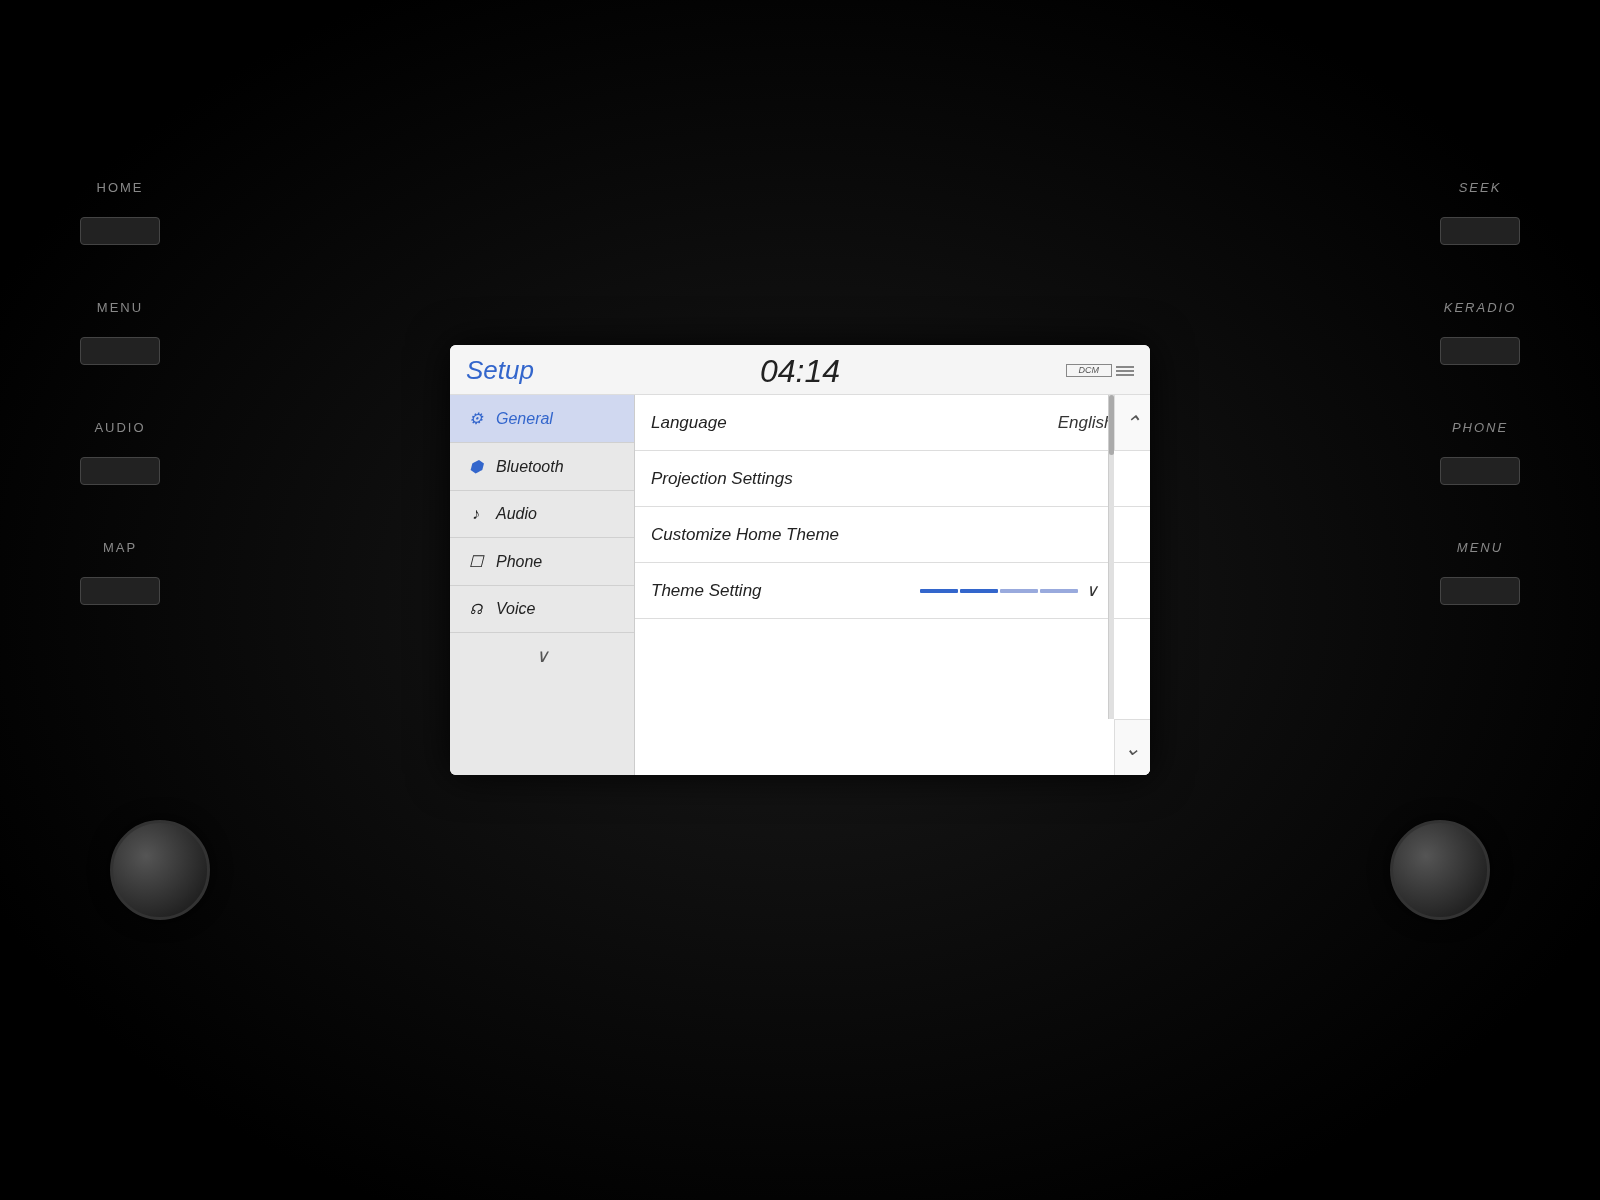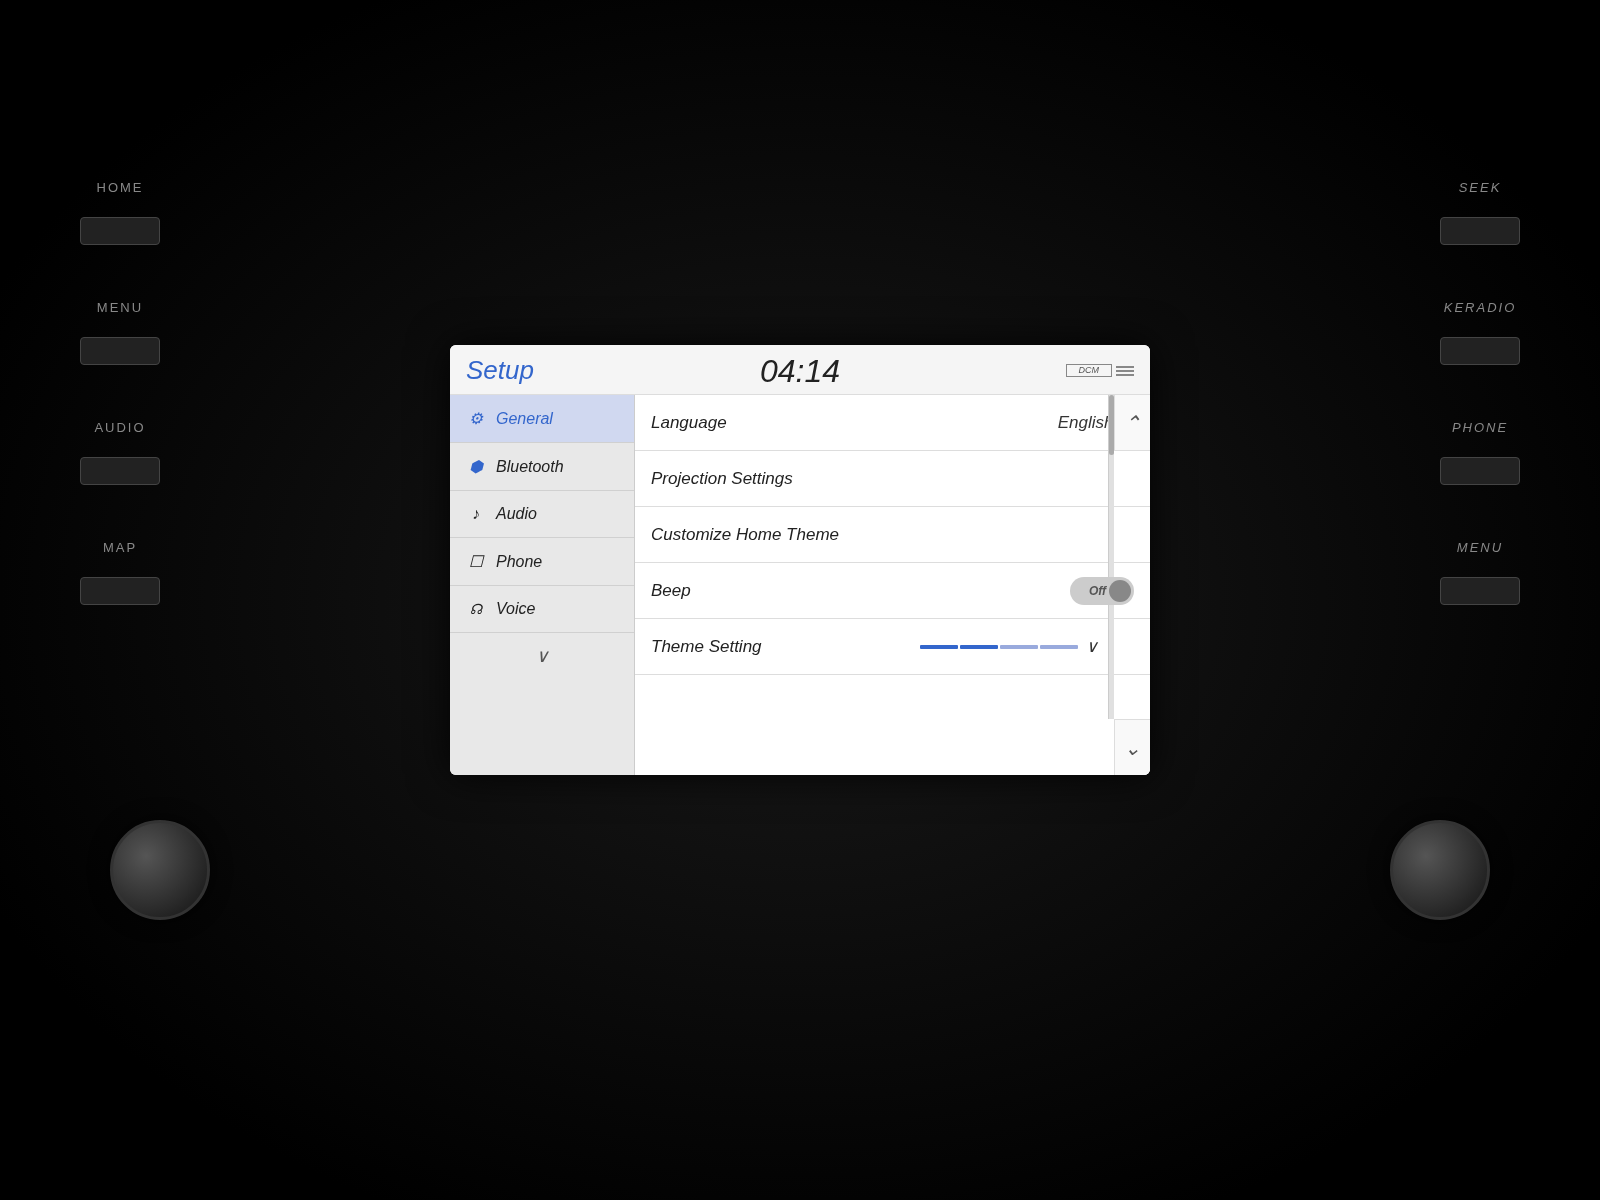--- a/index.html
+++ b/index.html
@@ -429,29 +429,20 @@
         </div>
 
         <div class="content-row">
           <span class="row-label">Projection Settings</span>
         </div>
 
         <div class="content-row">
           <span class="row-label">Customize Home Theme</span>
         </div>
 
-        <div class="content-row">
-          <span class="row-label">Beep</span>
-          <div class="row-value">
-            <div class="toggle-off">
-              <span class="toggle-text">Off</span>
-              <div class="toggle-knob"></div>
-            </div>
-          </div>
-        </div>
 
         <div class="content-row" style="padding-right: 52px;">
           <span class="row-label">Theme Setting</span>
           <div class="row-value">
             <div class="theme-bar">
               <div class="theme-line"></div>
               <div class="theme-line"></div>
               <div class="theme-line light"></div>
               <div class="theme-line light"></div>
             </div>

